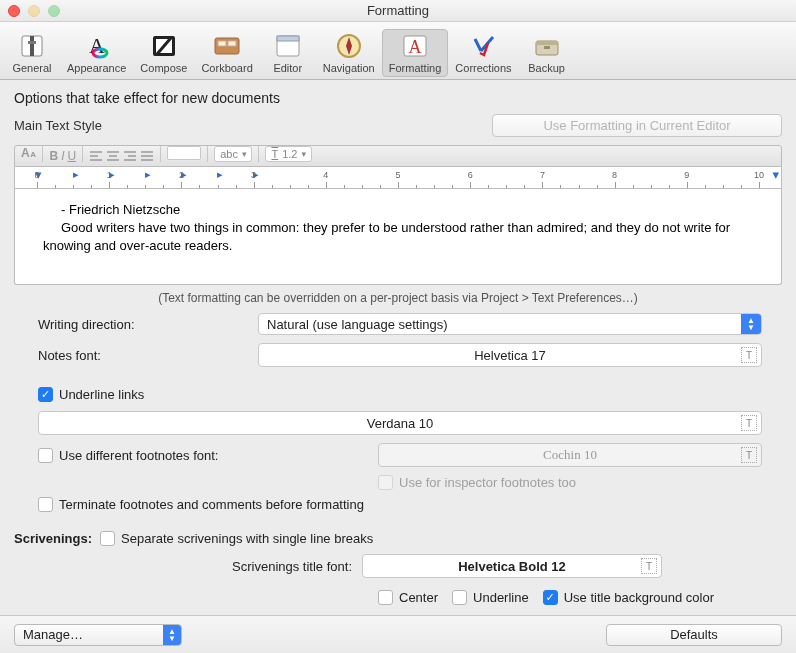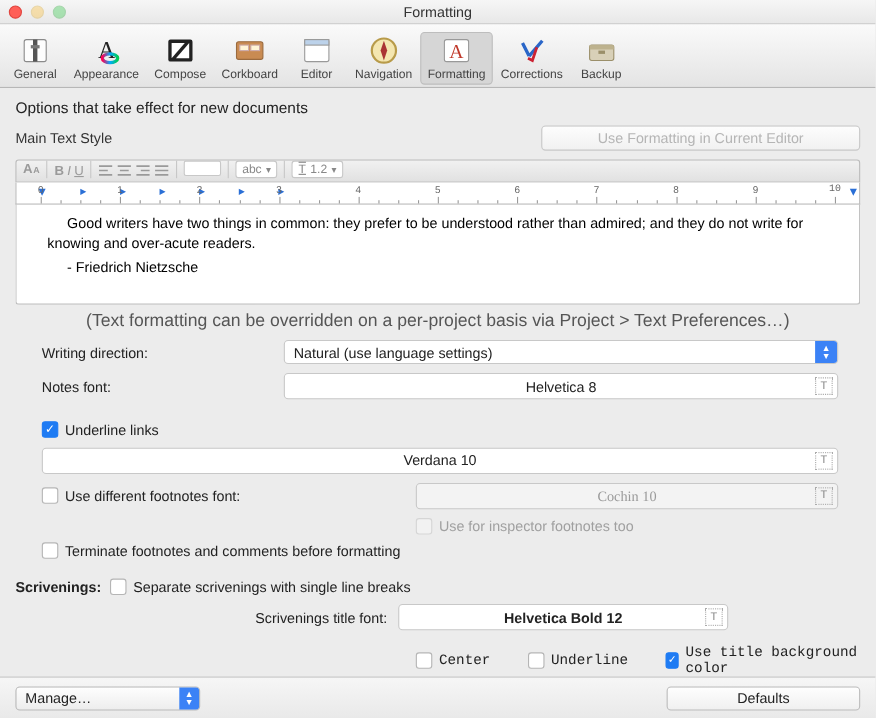--- a/index.html
+++ b/index.html
@@ -73,21 +73,21 @@
   .ruler .tick { position:absolute; bottom:0; width:1px; height:6px; background:#999; }
   .ruler .num { position:absolute; bottom:8px; transform:translateX(-50%); }
   .ruler .tab { position:absolute; top:1px; color:#2a6fd6; font-size:11px; }
   .ruler .indentL { position:absolute; top:0; left:20px; color:#2a6fd6; font-size:13px; }
   .ruler .indentR { position:absolute; top:0; right:2px; color:#2a6fd6; font-size:13px; }
   
   .preview {
     background:#fff; border:1px solid #bcbcbc; border-top:none; border-radius:0 0 3px 3px;
     padding:8px 14px 18px 28px; font-size:13px; line-height:1.4; color:#000; height:96px;
   }
-  .note { text-align:center; font-size:16px; color:#555; margin:6px 0 8px; }
+  .note { text-align:center; font-size:12px; color:#555; margin:6px 0 8px; }
   
   .form { margin-left:24px; margin-right:20px; }
   .frow { display:flex; align-items:center; margin-bottom:8px; }
   .frow label.lab { flex:0 0 220px; color:#222; }
   .frow label.lab.r { text-align:right; padding-right:10px; }
   .select {
     flex:1; display:flex; align-items:center; justify-content:space-between;
     background:#fff; border:1px solid #c8c8c8; border-radius:4px; height:22px;
     padding:0 0 0 8px; overflow:hidden;
   }
@@ -113,21 +113,21 @@
   .cbox {
     width:15px; height:15px; border:1px solid #b5b5b5; border-radius:3px; background:#fff;
     display:flex; align-items:center; justify-content:center; font-size:11px; color:#fff;
   }
   .cbox.checked { background:#1e7bf3; border-color:#1e7bf3; }
   .crow.dis { color:#a0a0a0; }
   .crow.dis .cbox { background:#f2f2f2; border-color:#d5d5d5; }
   .indent-sub { margin-left:340px; }
   .scriv-row { display:flex; align-items:center; gap:8px; margin:4px 0 8px 0;}
   .scriv-row .lab1 { font-weight:600; margin-left:0;}
-  .triple { display:flex; gap:34px; margin-left:364px; margin-top:4px;font-family:Liberation Mono, monospace;}
+  .triple { display:flex; gap:14px; margin-left:364px; margin-top:4px;}
   .triple .crow { margin-bottom:0; }
   
   .footer {
     margin-top:auto; height:38px; background:linear-gradient(#f6f6f6,#e9e9e9);
     border-top:1px solid #c7c7c7; display:flex; align-items:center; padding:0 14px;
   }
   .popup {
     width:168px; height:22px; background:linear-gradient(#fefefe,#ededed);
     border:1px solid #b9b9b9; border-radius:4px; display:flex; align-items:center;
     padding-left:8px; position:relative; font-size:13px;
@@ -359,42 +359,42 @@
       <div class="num" style="left: 599.6px;">8</div>
       <div class="tick" style="left: 617.65px; height: 3px;"></div>
       <div class="tick" style="left: 635.7px; height: 3px;"></div>
       <div class="tick" style="left: 653.75px; height: 3px;"></div>
       <div class="tick" style="left: 671.8px;"></div>
       <div class="num" style="left: 671.8px;">9</div>
       <div class="tick" style="left: 689.85px; height: 3px;"></div>
       <div class="tick" style="left: 707.9px; height: 3px;"></div>
       <div class="tick" style="left: 725.95px; height: 3px;"></div>
       <div class="tick" style="left: 744px;"></div>
-      <div class="num" style="left: 744px; font-family: Liberation Mono, monospace;">10</div>
+      <div class="num" style="left: 744px;">10</div>
     </div>
 
   <div class="preview">
+    <div style="text-indent:18px;margin-top:4px">- Friedrich Nietzsche</div>
     <div style="text-indent:18px">Good writers have two things in common: they prefer to be understood rather than admired; and they do not write for knowing and over-acute readers.</div>
-    <div style="text-indent:18px;margin-top:4px">- Friedrich Nietzsche</div>
   </div>
 
   <div class="note">(Text formatting can be overridden on a per-project basis via Project &gt; Text Preferences…)</div>
 
   <div class="form">
     <div class="frow">
       <label class="lab">Writing direction:</label>
       <div class="select">
         <span class="sel-val">Natural (use language settings)</span>
         <span class="sel-btn">▲<br>▼</span>
       </div>
     </div>
     <div class="frow">
       <label class="lab">Notes font:</label>
       <div class="textbtn">
-        <span>Helvetica 8</span>
+        <span>Helvetica 17</span>
         <span class="t-icon">T</span>
       </div>
     </div>
   </div>
 
   <div class="section-gap"></div>
 
   <div class="checks">
     <div class="crow">
       <span class="cbox checked">✓</span>

